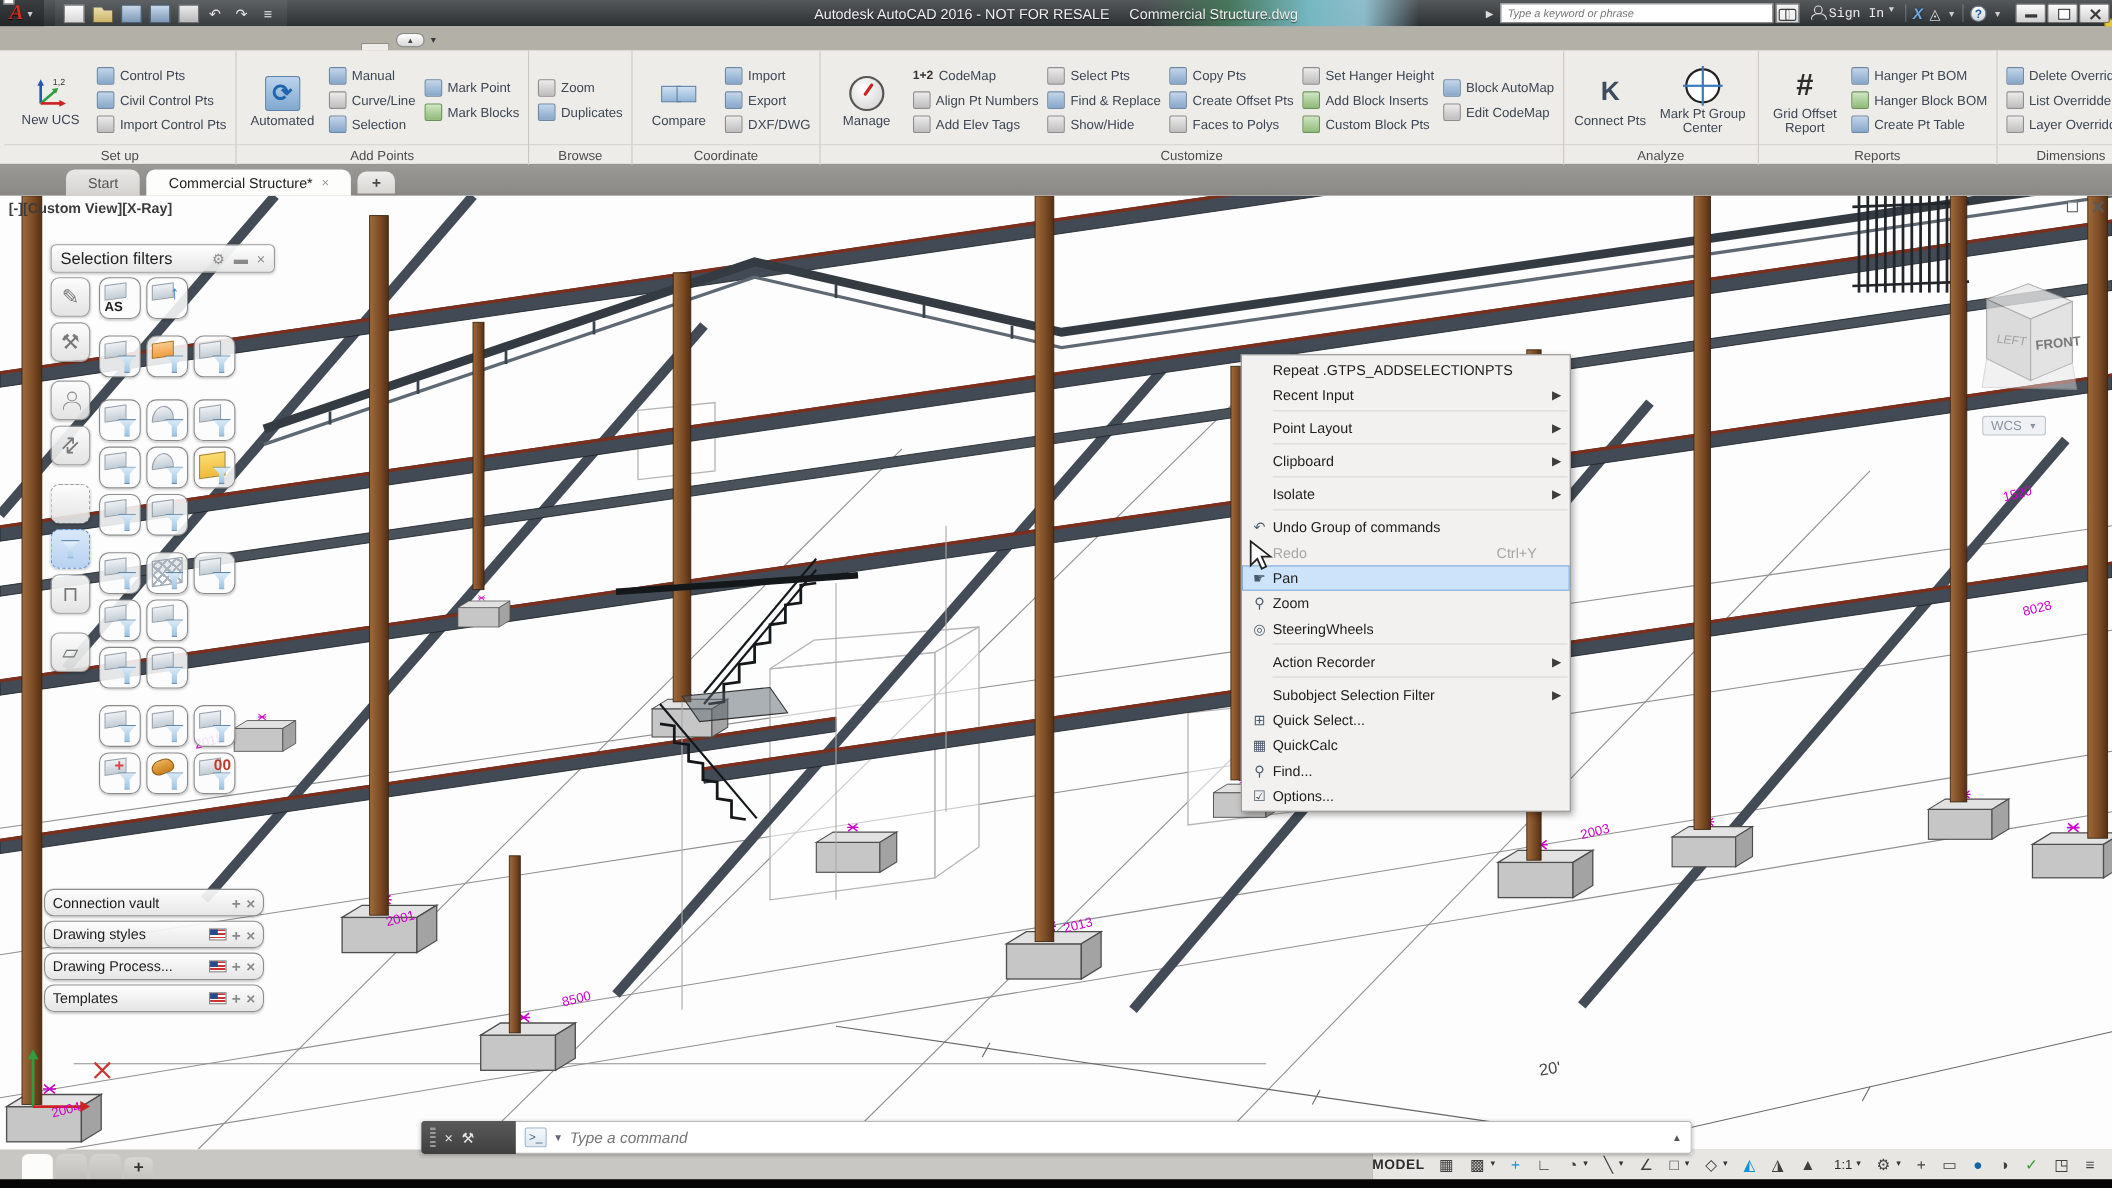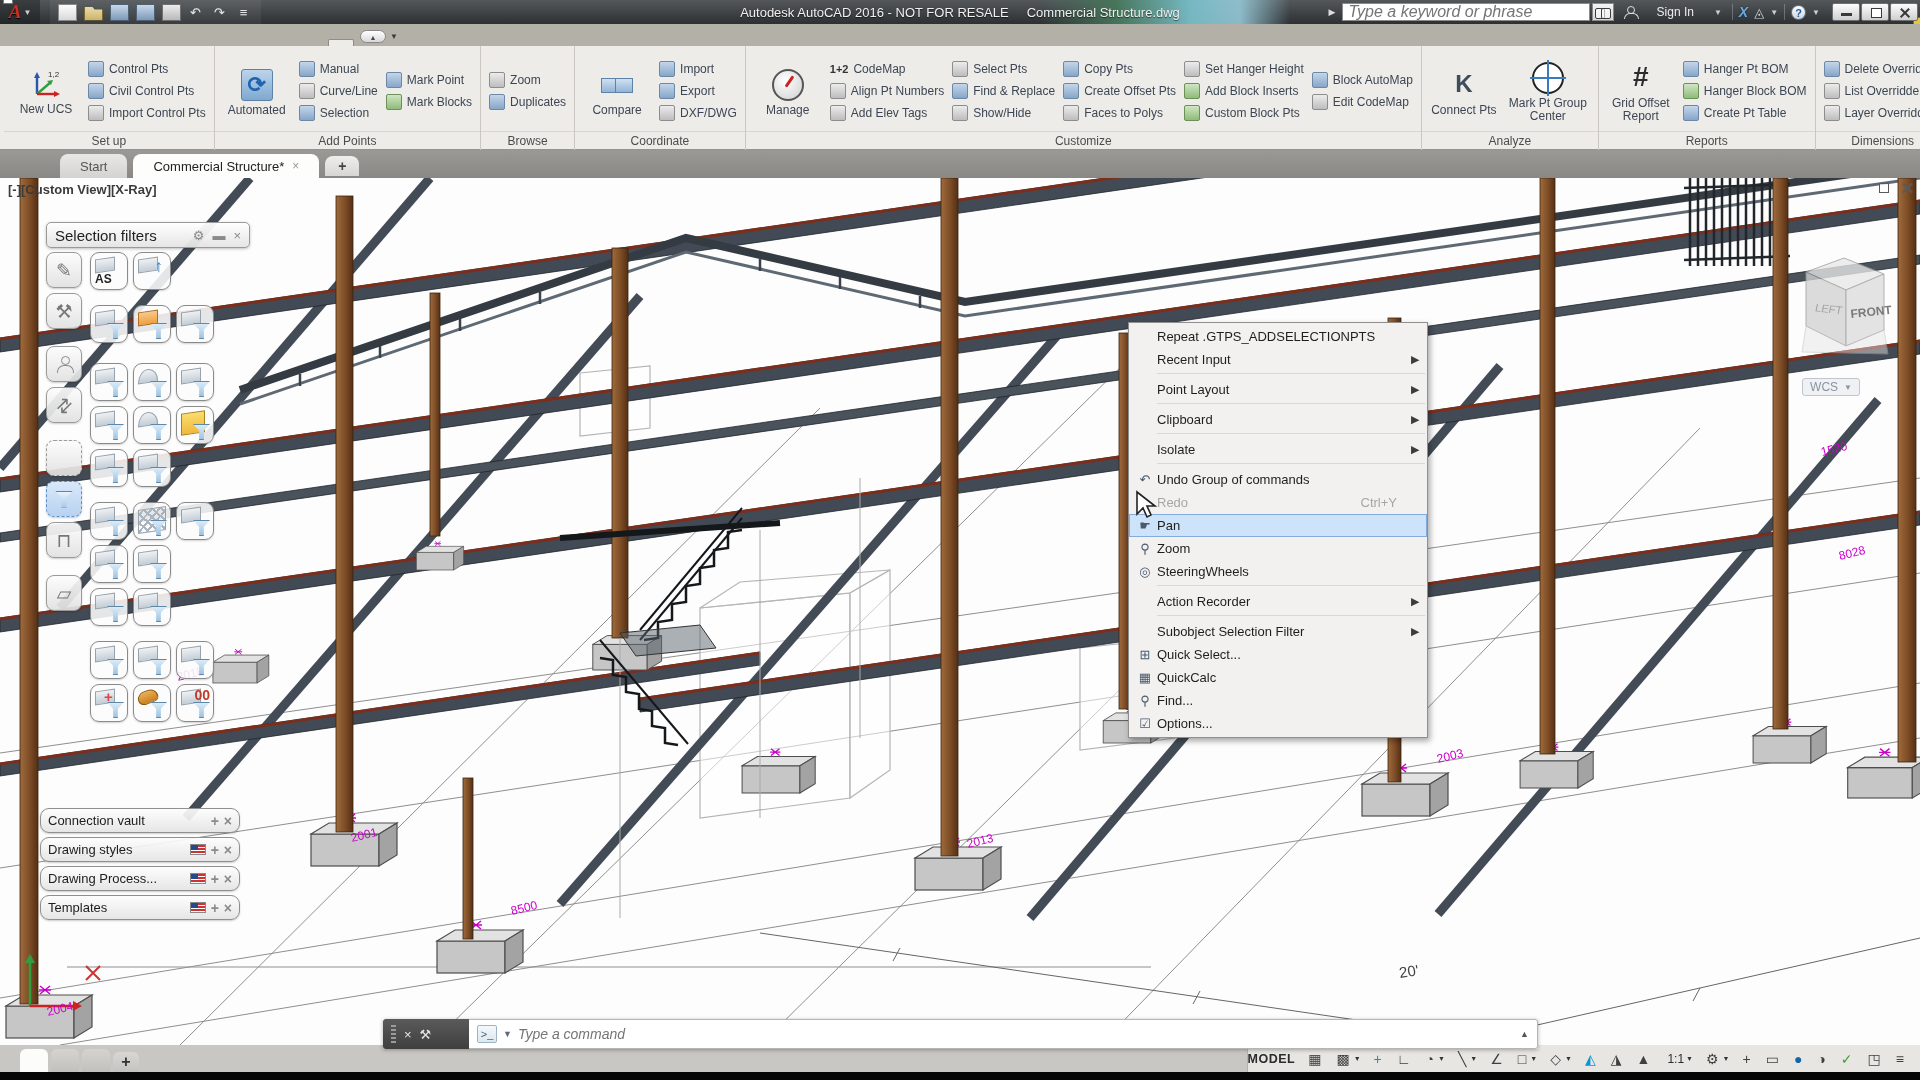--- a/index.html
+++ b/index.html
@@ -26,26 +26,26 @@
   [data-name="save-icon"], [data-name="save-as-icon"] { background:linear-gradient(#c8d8ea,#7e99b8); border:1px solid #4d6275; }
   [data-name="save-as-icon"]::after { content:""; position:absolute; right:-2px; bottom:-2px; width:7px; height:7px; background:#e8c832; border:1px solid #8a6d10; }
   [data-name="plot-icon"] { background:linear-gradient(#ececec,#b9b9b9); border:1px solid #6f6f6f; }
   [data-name="plot-icon"]::after { content:""; position:absolute; left:3px; top:-3px; width:8px; height:5px; background:#fff; border:1px solid #777; }
   .qat .caret { font-size:8px; color:#cfcfcf; }
   #title-center { position:absolute; left:0; right:0; top:0; height:24px; display:flex; align-items:center; justify-content:center;
     gap:18px; pointer-events:none; font-size:13px; color:#f0f0f0; text-shadow:0 1px 1px rgba(0,0,0,.6); }
   #title-right { position:absolute; right:2px; top:0; height:24px; display:flex; align-items:center; gap:6px; }
   .searchwrap { display:flex; align-items:center; gap:2px; }
   .search-caret { color:#ddd; font-size:9px; }
-  #searchbox { width:248px; height:18px; border:1px solid #8b8b8b; font-style:italic; font-size:16px;
+  #searchbox { width:248px; height:18px; border:1px solid #8b8b8b; font-style:italic; font-size:10px;
     padding:0 6px; color:#666; background:#fff; }
   .binoc { position:relative; width:22px; height:18px; background:linear-gradient(#f4f4f4,#d5d5d5); border:1px solid #8b8b8b; }
   .binoc::before,.binoc::after { content:""; position:absolute; top:4px; width:8px; height:9px; border:1.5px solid #3c3c3c; border-radius:2px; background:rgba(255,255,255,.6); }
   .binoc::before{ left:2px; } .binoc::after{ right:2px; }
-  .signin { display:flex; align-items:center; gap:20px; color:#ececec; font-size:12px; padding:0 4px; }
+  .signin { display:flex; gap:4px; color:#ececec; font-size:12px; padding:0 4px;font-family:Liberation Mono, monospace; }
   .person { position:relative; width:13px; height:13px; }
   .person::before { content:""; position:absolute; left:3.5px; top:0; width:6px; height:6px; border:1.2px solid #ddd; border-radius:50%; }
   .person::after { content:""; position:absolute; left:0; bottom:0; width:13px; height:5px; border:1.2px solid #ddd; border-bottom:none; border-radius:6px 6px 0 0; }
   .xchg { color:#6fa8e0; font-weight:bold; font-style:italic; font-size:14px; text-shadow:0 0 2px #123; }
   .a360tri { color:#cfd6de; font-size:13px; }
   .helpq { width:15px; height:15px; border-radius:50%; background:linear-gradient(#fefefe,#cfd4da); color:#1b5ea8;
     font-weight:bold; font-size:11px; text-align:center; line-height:15px; border:1px solid #6c7684; }
   .tiny-caret { font-size:8px; color:#cfcfcf; }
   .vsep { width:1px; height:16px; background:rgba(255,255,255,.25); }
   .winbtns { display:flex; gap:1px; margin-left:6px; }

